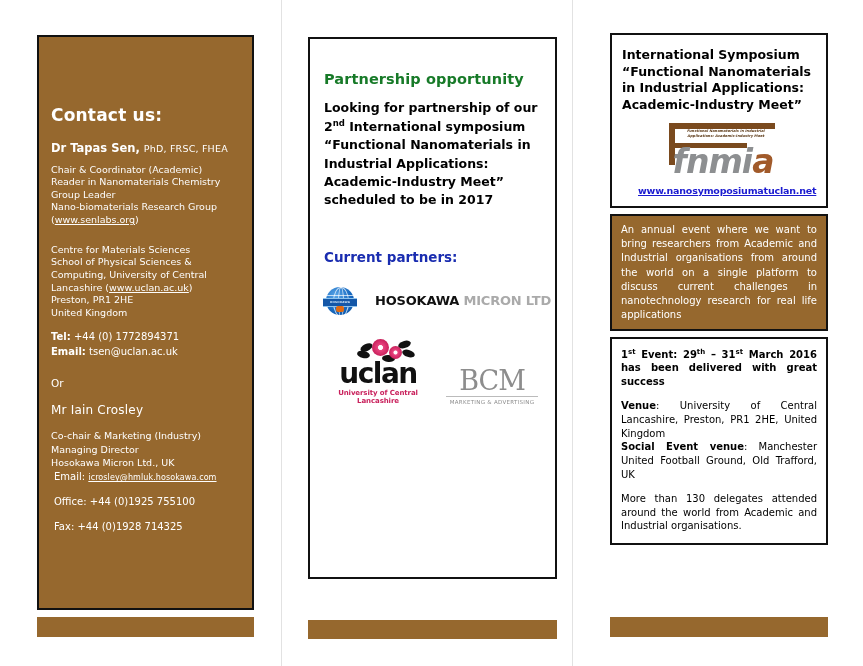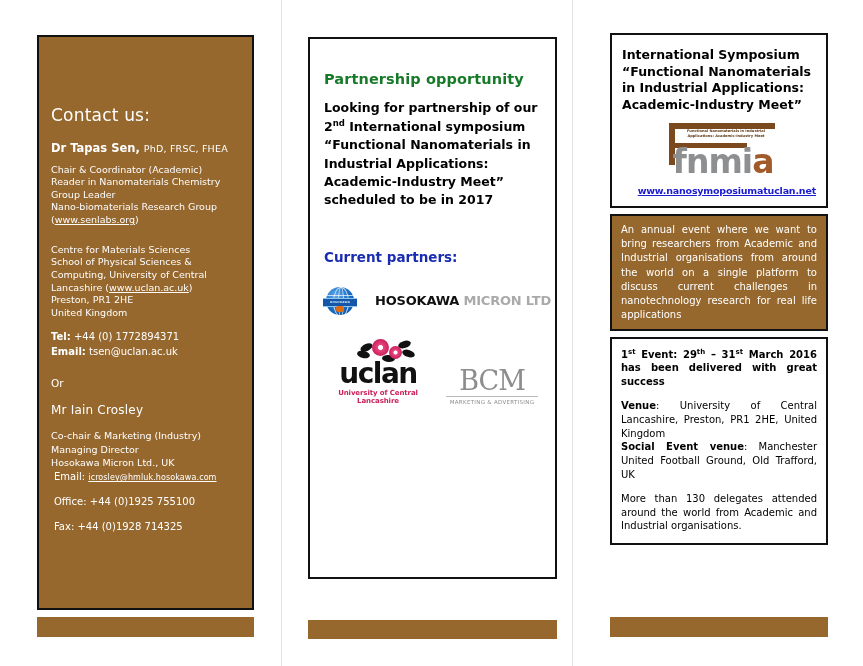--- a/index.html
+++ b/index.html
@@ -23,21 +23,21 @@
 
   
   #panel-contact{left:37px;top:35px;width:217px;}
   #panel-contact .panel-body{
     background:#96682e;border:2px solid #111;
     height:575px;padding:0 12px;color:#ffffff;
     display:flex;flex-direction:column;justify-content:flex-start;
   }
   .contact-spacer{height:68px;}
   .contact-title{
-    font-size:17px;font-weight:normal;letter-spacing:.2px;
+    font-size:17px;font-weight:bold;letter-spacing:.2px;
     color:#ffffff;margin:0 0 16px 0;
   }
   .contact-name{font-size:11.5px;font-weight:bold;margin:0 0 1px 0;line-height:1.35;}
   .contact-name .quals{font-weight:normal;font-size:9.5px;letter-spacing:.2px;}
   .contact-block{font-size:9.5px;line-height:1.33;margin:6px 0 0 0;color:#fdfdfd;}
   .contact-gap{height:11px;}
   .contact-line{font-size:10px;line-height:1.45;}
   .contact-line b{font-weight:bold;}
   .contact-or{font-size:10.5px;margin-top:18px;}
   .contact-name2{font-size:12px;font-weight:normal;margin-top:14px;letter-spacing:.2px;}
@@ -115,38 +115,38 @@
   #panel-partnership .footer-bar{
     position:absolute;left:0;top:583px;width:249px;height:19px;
   }
 
   
   #panel-symposium{left:610px;top:33px;width:218px;}
   .rbox{box-sizing:border-box;border:2px solid #111;background:#fff;}
   #box-title{padding:12px 10px 8px 10px;}
   .sym-title{font-size:12.5px;font-weight:bold;line-height:1.32;color:#000;margin:0 0 8px 0;}
   .fnmia{
-    margin:4px auto 0 auto;width:128px;height:62px;position:relative;background:#ffffff;
+    margin:4px auto 0 auto;width:128px;height:62px;position:relative;background:#ffffff;font-style:italic;
   }
   .fnmia .frame-top{position:absolute;left:14px;top:2px;width:106px;height:6px;background:#7a4a1e;}
   .fnmia .frame-left{position:absolute;left:14px;top:2px;width:6px;height:42px;background:#7a4a1e;}
   .fnmia .frame-mid{position:absolute;left:14px;top:22px;width:78px;height:5px;background:#7a4a1e;}
   .fnmia .cap{
     position:absolute;left:24px;top:8px;width:94px;text-align:center;
     font-size:3.6px;line-height:1.5;color:#5d3a17;font-weight:bold;
   }
   .fnmia .word{
     position:absolute;left:8px;top:24px;width:120px;text-align:center;
     font-size:33px;font-weight:bold;letter-spacing:-1px;
     color:#8d8f91;line-height:1;font-family:"DejaVu Sans","Liberation Sans",sans-serif;
   }
   .fnmia .word .a{color:#a15a2a;}
   .sym-url{
-    display:block;text-align:right;font-size:9.5px;font-weight:bold;
-    color:#1a1ad0;text-decoration:underline;margin:2px 0 2px 0;letter-spacing:-.2px;
+    display:block;text-align:left;font-size:9.5px;font-weight:bold;
+    color:#1a1ad0;text-decoration:underline;margin:2px 0 2px 16px;letter-spacing:-.2px;
   }
   #box-annual{
     margin-top:6px;background:#96682e;color:#ffffff;padding:7px 9px;
     font-size:10px;line-height:1.42;text-align:justify;
   }
   #box-event{
     margin-top:6px;padding:8px 9px 10px 9px;font-size:10px;line-height:1.38;
     color:#000;text-align:justify;
   }
   #box-event p{margin:0;}

